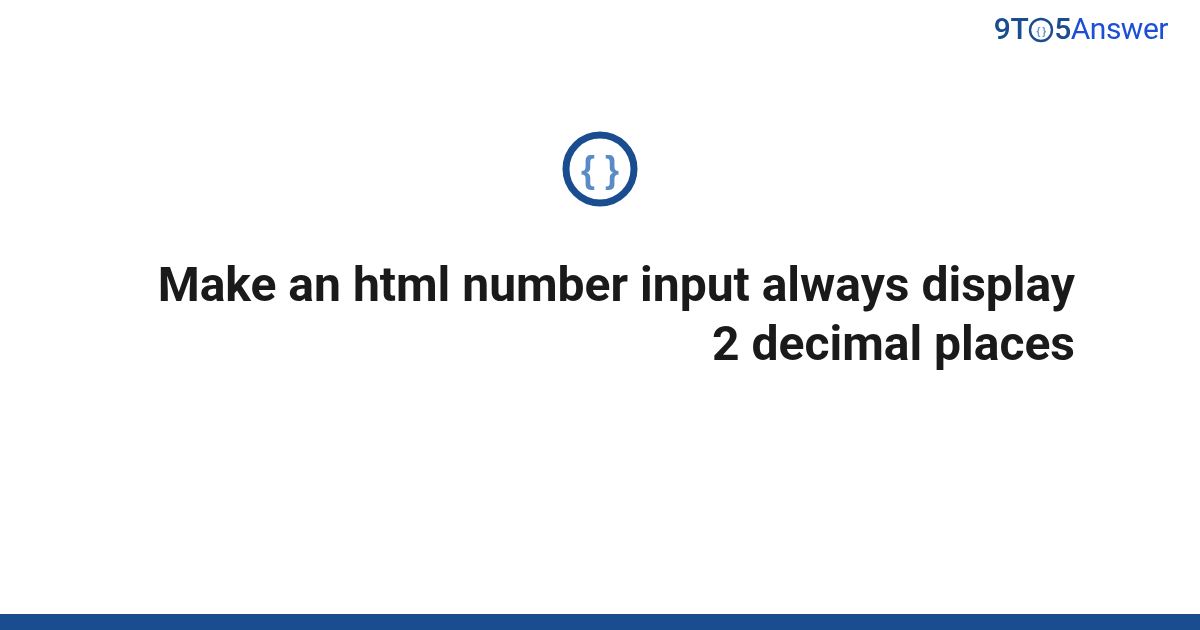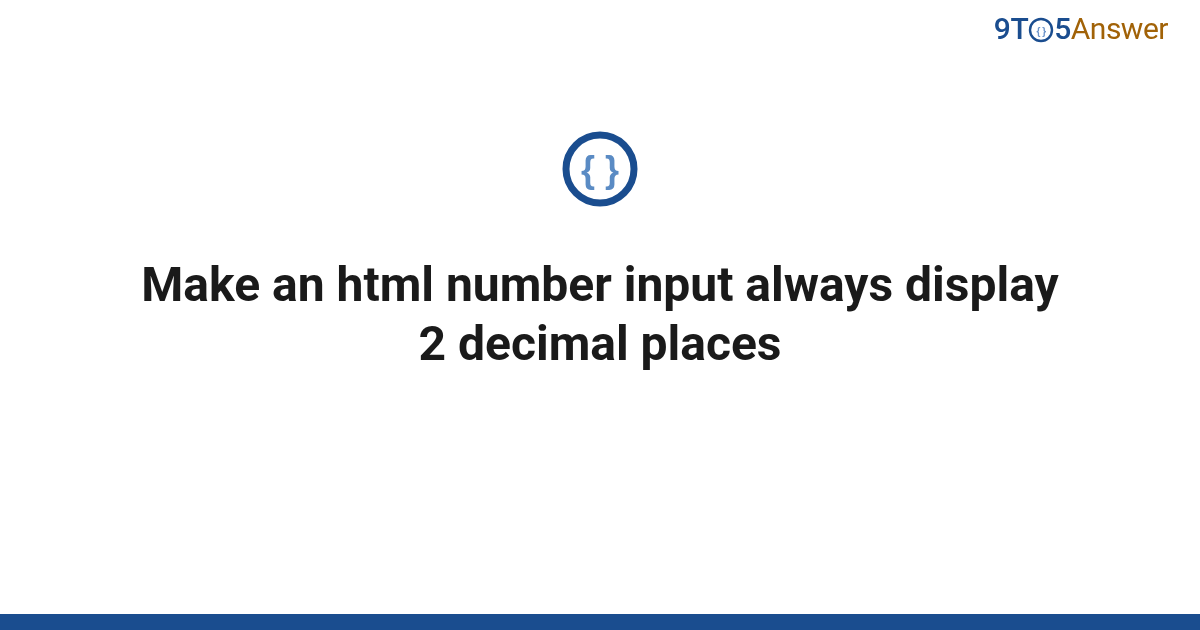--- a/index.html
+++ b/index.html
@@ -35,42 +35,42 @@
       display: inline-block;
       position: relative;
       color: #1a4d8f;
       font-weight: 500;
     }
     .logo .five {
       color: #1a4d8f;
       font-weight: 500;
     }
     .logo .answer {
-      color: #a16207;
+      color: #1d4ed8;
       font-weight: 400;
     }
     .center-content {
       position: absolute;
       top: 130px;
       left: 0;
       width: 100%;
       display: flex;
       flex-direction: column;
       align-items: center;
     }
     .code-icon {
       width: 78px;
       height: 78px;
       margin-bottom: 48px;
     }
     .title {
       font-size: 48px;
       font-weight: 700;
       color: #1a1a1a;
-      text-align: center;
+      text-align: right;
       line-height: 1.22;
       max-width: 950px;
     }
     .bottom-bar {
       position: absolute;
       bottom: 0;
       left: 0;
       width: 100%;
       height: 16px;
       background: #1a4d8f;

